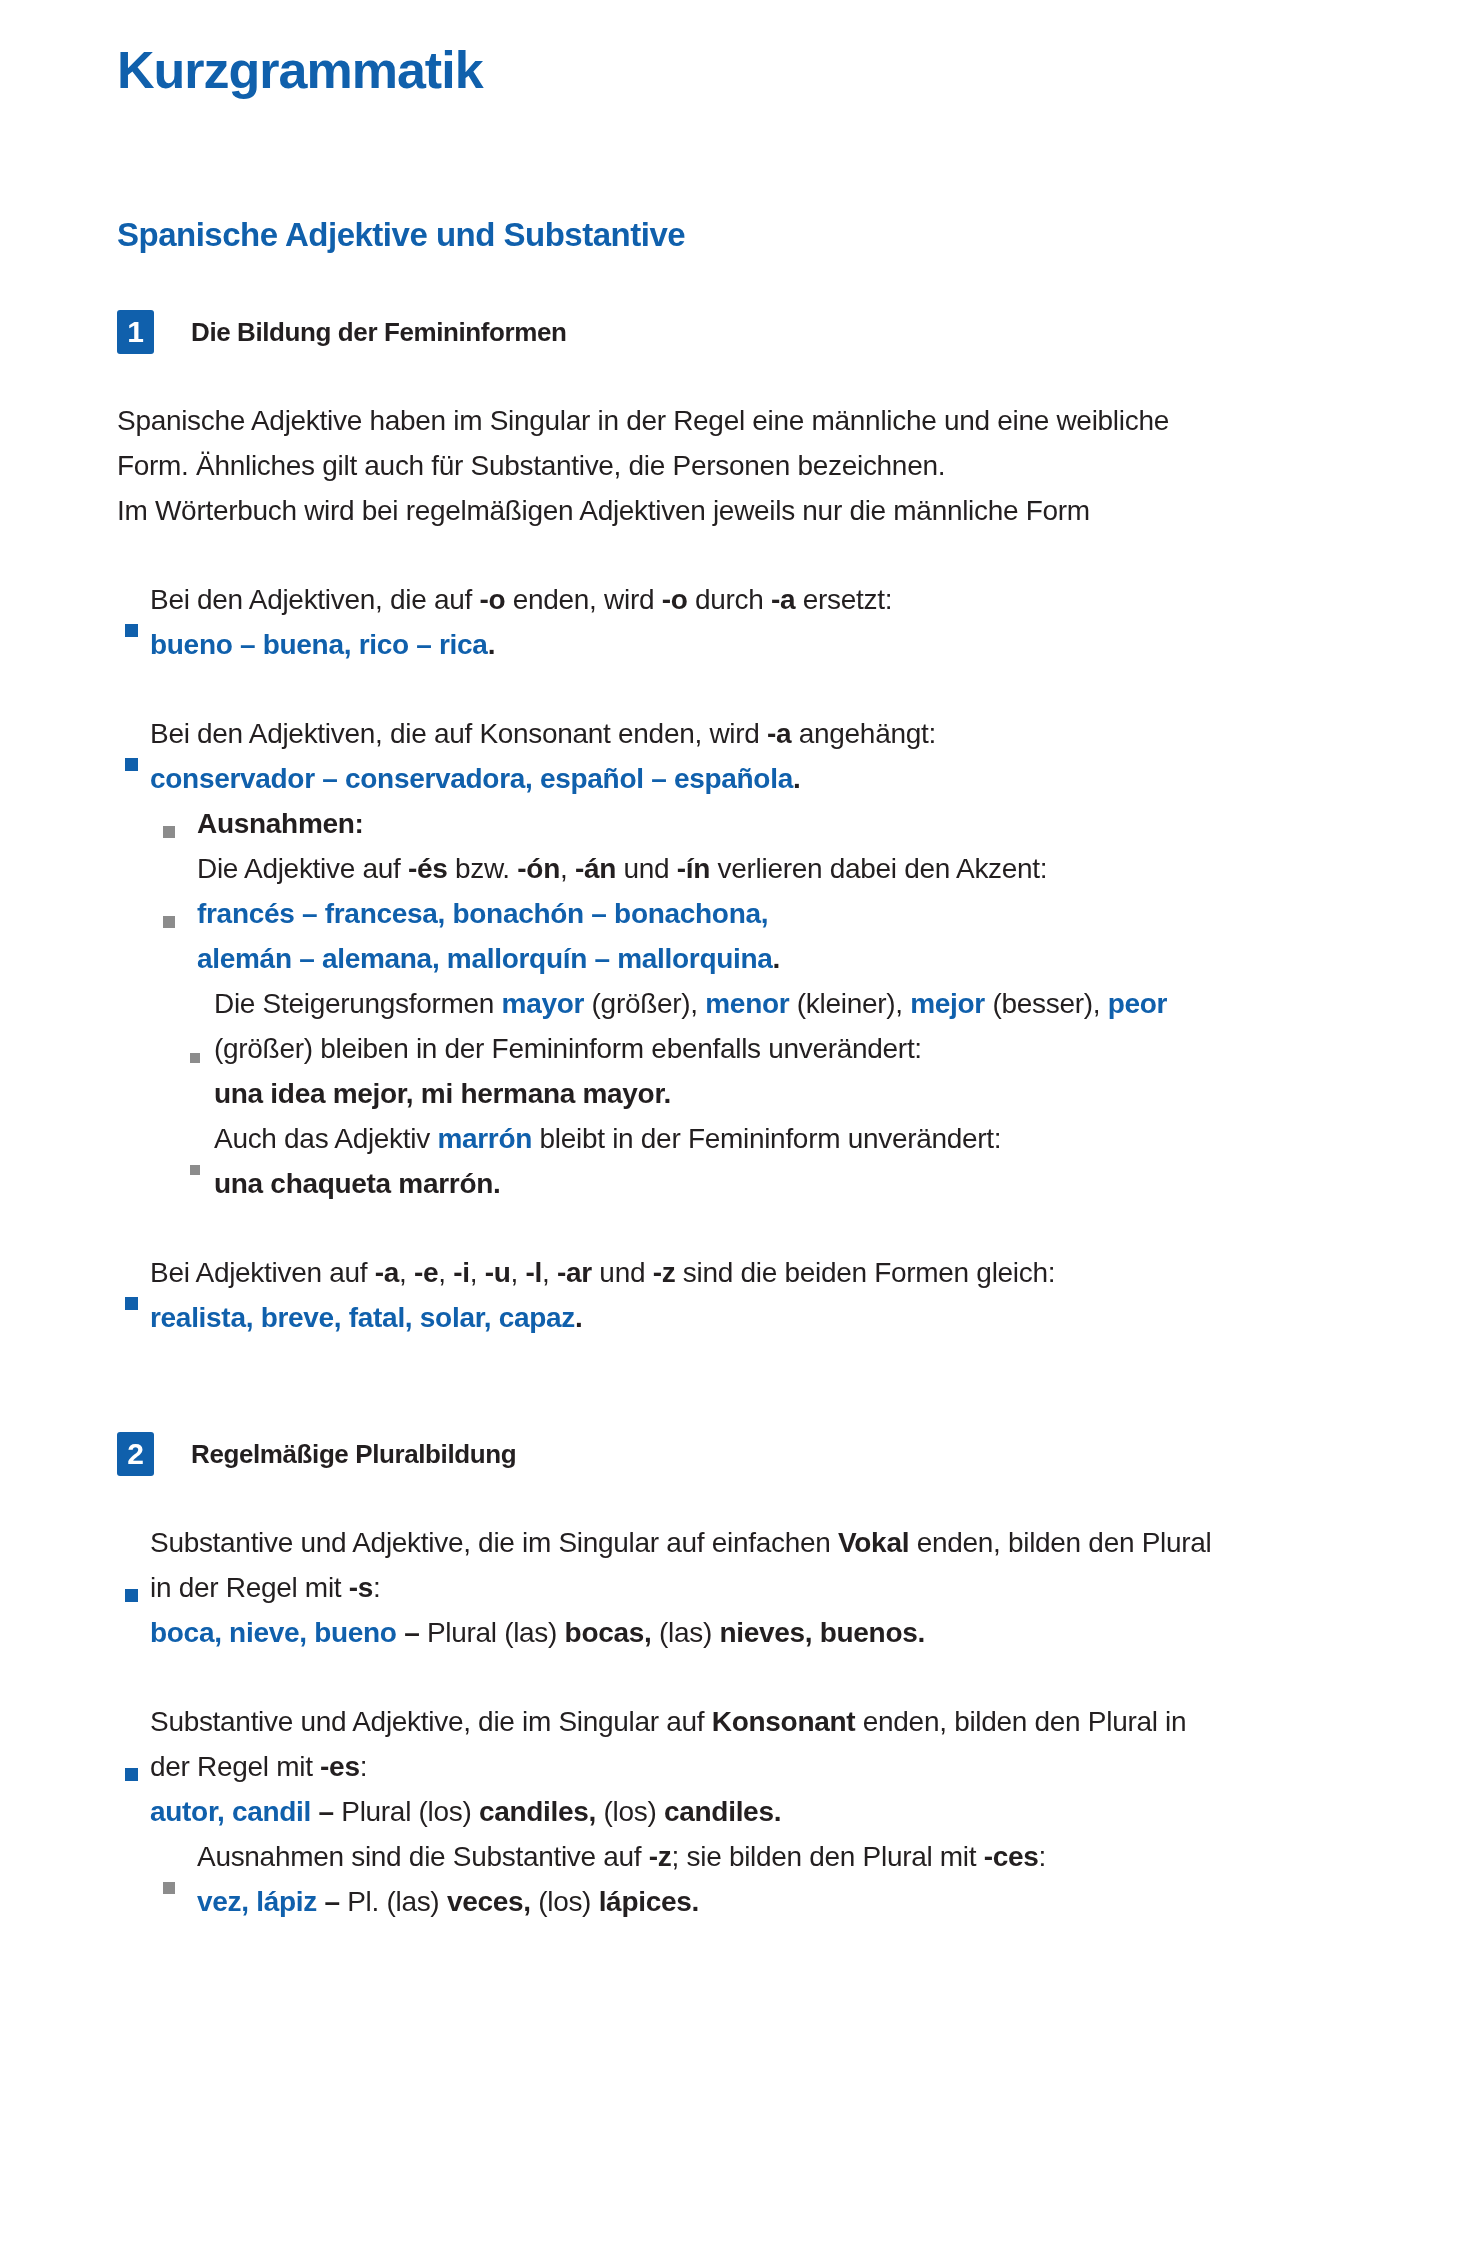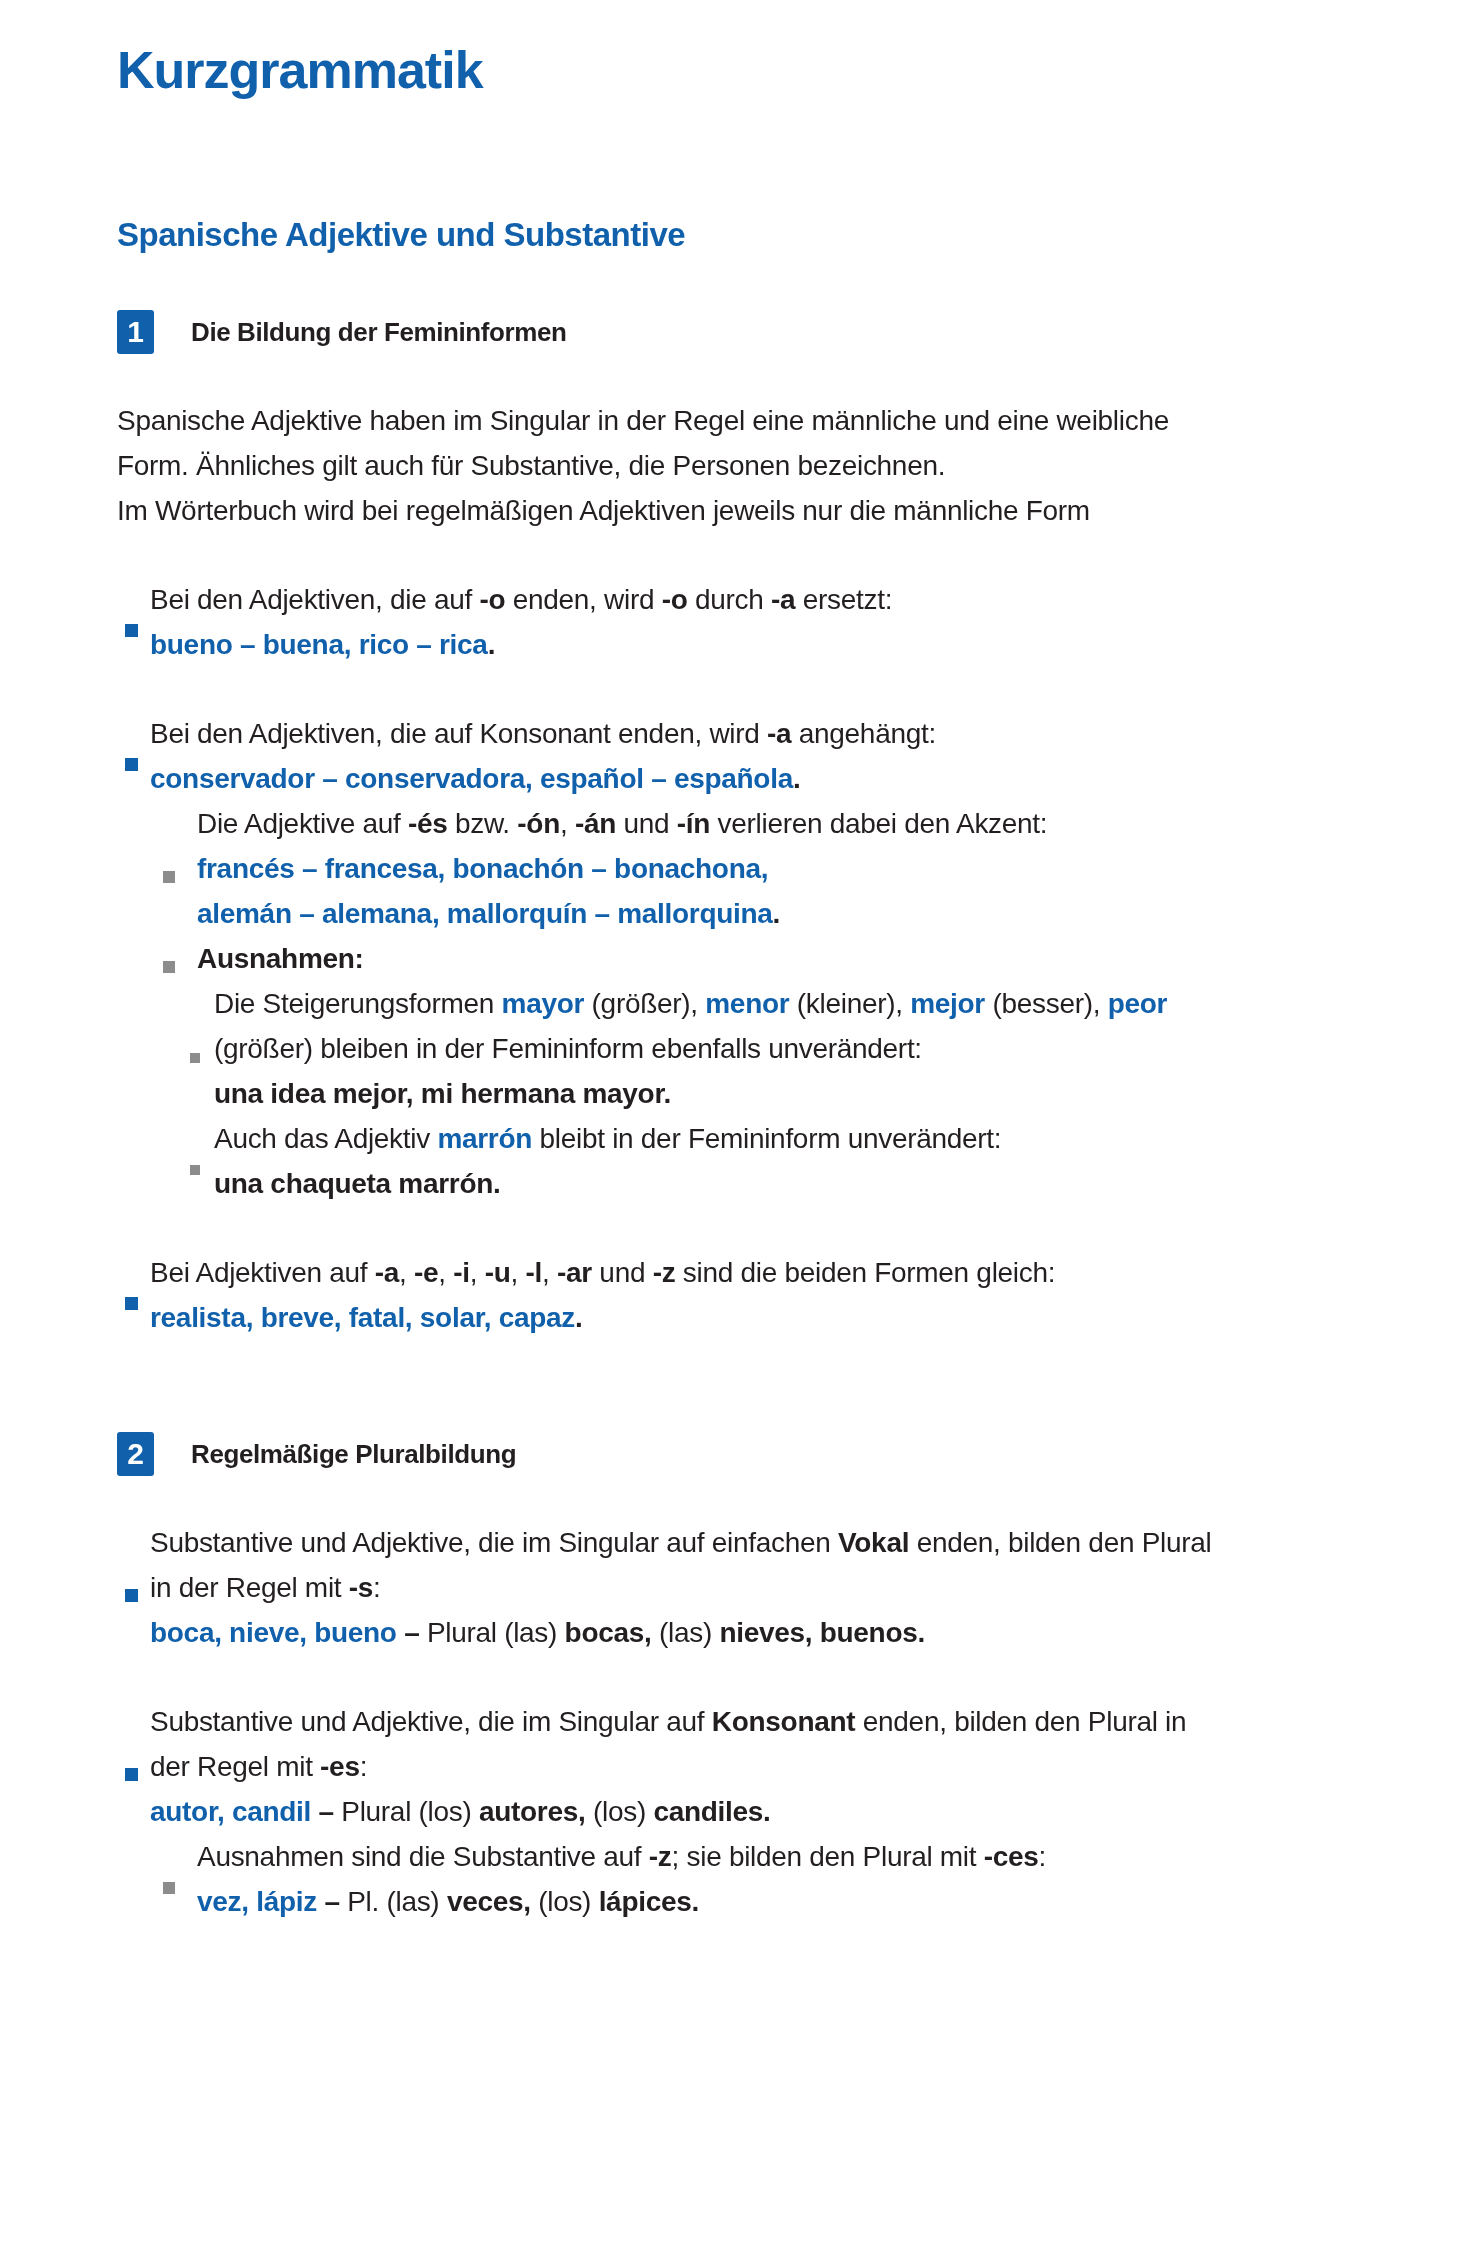--- a/index.html
+++ b/index.html
@@ -91,29 +91,29 @@
       <div class="bullet l1">
         <span class="marker"></span>
         <div class="b-content">
           <div class="line"><span class="run">Bei den Adjektiven, die auf Konsonant enden, wird </span><span class="run b">-a</span><span class="run"> angehängt:</span></div>
           <div class="line"><span class="run blue">conservador – conservadora, español – española</span><span class="run b">.</span></div>
         </div>
       </div>
       <div class="bullet l2">
         <span class="marker"></span>
         <div class="b-content">
-          <div class="line"><span class="run">Die Adjektive auf </span><span class="run b">-és</span><span class="run"> bzw. </span><span class="run b">-ón</span><span class="run">, </span><span class="run b">-án</span><span class="run"> und </span><span class="run b">-ín</span><span class="run"> verlieren dabei den Akzent:</span></div>
-          <div class="line"><span class="run blue">francés – francesa, bonachón – bonachona,</span></div>
-          <div class="line"><span class="run blue">alemán – alemana, mallorquín – mallorquina</span><span class="run b">.</span></div>
+          <div class="line"><span class="run b">Ausnahmen:</span></div>
         </div>
       </div>
       <div class="bullet l2">
         <span class="marker"></span>
         <div class="b-content">
-          <div class="line"><span class="run b">Ausnahmen:</span></div>
+          <div class="line"><span class="run">Die Adjektive auf </span><span class="run b">-és</span><span class="run"> bzw. </span><span class="run b">-ón</span><span class="run">, </span><span class="run b">-án</span><span class="run"> und </span><span class="run b">-ín</span><span class="run"> verlieren dabei den Akzent:</span></div>
+          <div class="line"><span class="run blue">francés – francesa, bonachón – bonachona,</span></div>
+          <div class="line"><span class="run blue">alemán – alemana, mallorquín – mallorquina</span><span class="run b">.</span></div>
         </div>
       </div>
       <div class="bullet l3">
         <span class="marker"></span>
         <div class="b-content">
           <div class="line"><span class="run">Die Steigerungsformen </span><span class="run blue">mayor</span><span class="run"> (größer), </span><span class="run blue">menor</span><span class="run"> (kleiner), </span><span class="run blue">mejor</span><span class="run"> (besser), </span><span class="run blue">peor</span></div>
           <div class="line"><span class="run">(größer) bleiben in der Femininform ebenfalls unverändert:</span></div>
           <div class="line"><span class="run b">una idea mejor, mi hermana mayor.</span></div>
         </div>
       </div>
@@ -141,21 +141,21 @@
           <div class="line"><span class="run">Substantive und Adjektive, die im Singular auf einfachen </span><span class="run b">Vokal</span><span class="run"> enden, bilden den Plural</span></div>
           <div class="line"><span class="run">in der Regel mit </span><span class="run b">-s</span><span class="run">:</span></div>
           <div class="line"><span class="run blue">boca, nieve, bueno</span><span class="run b"> – </span><span class="run">Plural (las) </span><span class="run b">bocas,</span><span class="run"> (las) </span><span class="run b">nieves, buenos.</span></div>
         </div>
       </div>
       <div class="bullet l1">
         <span class="marker"></span>
         <div class="b-content">
           <div class="line"><span class="run">Substantive und Adjektive, die im Singular auf </span><span class="run b">Konsonant</span><span class="run"> enden, bilden den Plural in</span></div>
           <div class="line"><span class="run">der Regel mit </span><span class="run b">-es</span><span class="run">:</span></div>
-          <div class="line"><span class="run blue">autor, candil</span><span class="run b"> – </span><span class="run">Plural (los) </span><span class="run b">autores,</span><span class="run"> (los) </span><span class="run b">candiles.</span></div>
+          <div class="line"><span class="run blue">autor, candil</span><span class="run b"> – </span><span class="run">Plural (los) </span><span class="run b">candiles,</span><span class="run"> (los) </span><span class="run b">candiles.</span></div>
         </div>
       </div>
       <div class="bullet l2">
         <span class="marker"></span>
         <div class="b-content">
           <div class="line"><span class="run">Ausnahmen sind die Substantive auf </span><span class="run b">-z</span><span class="run">; sie bilden den Plural mit </span><span class="run b">-ces</span><span class="run">:</span></div>
           <div class="line"><span class="run blue">vez, lápiz</span><span class="run b"> – </span><span class="run">Pl. (las) </span><span class="run b">veces,</span><span class="run"> (los) </span><span class="run b">lápices.</span></div>
         </div>
       </div>
     </div>

